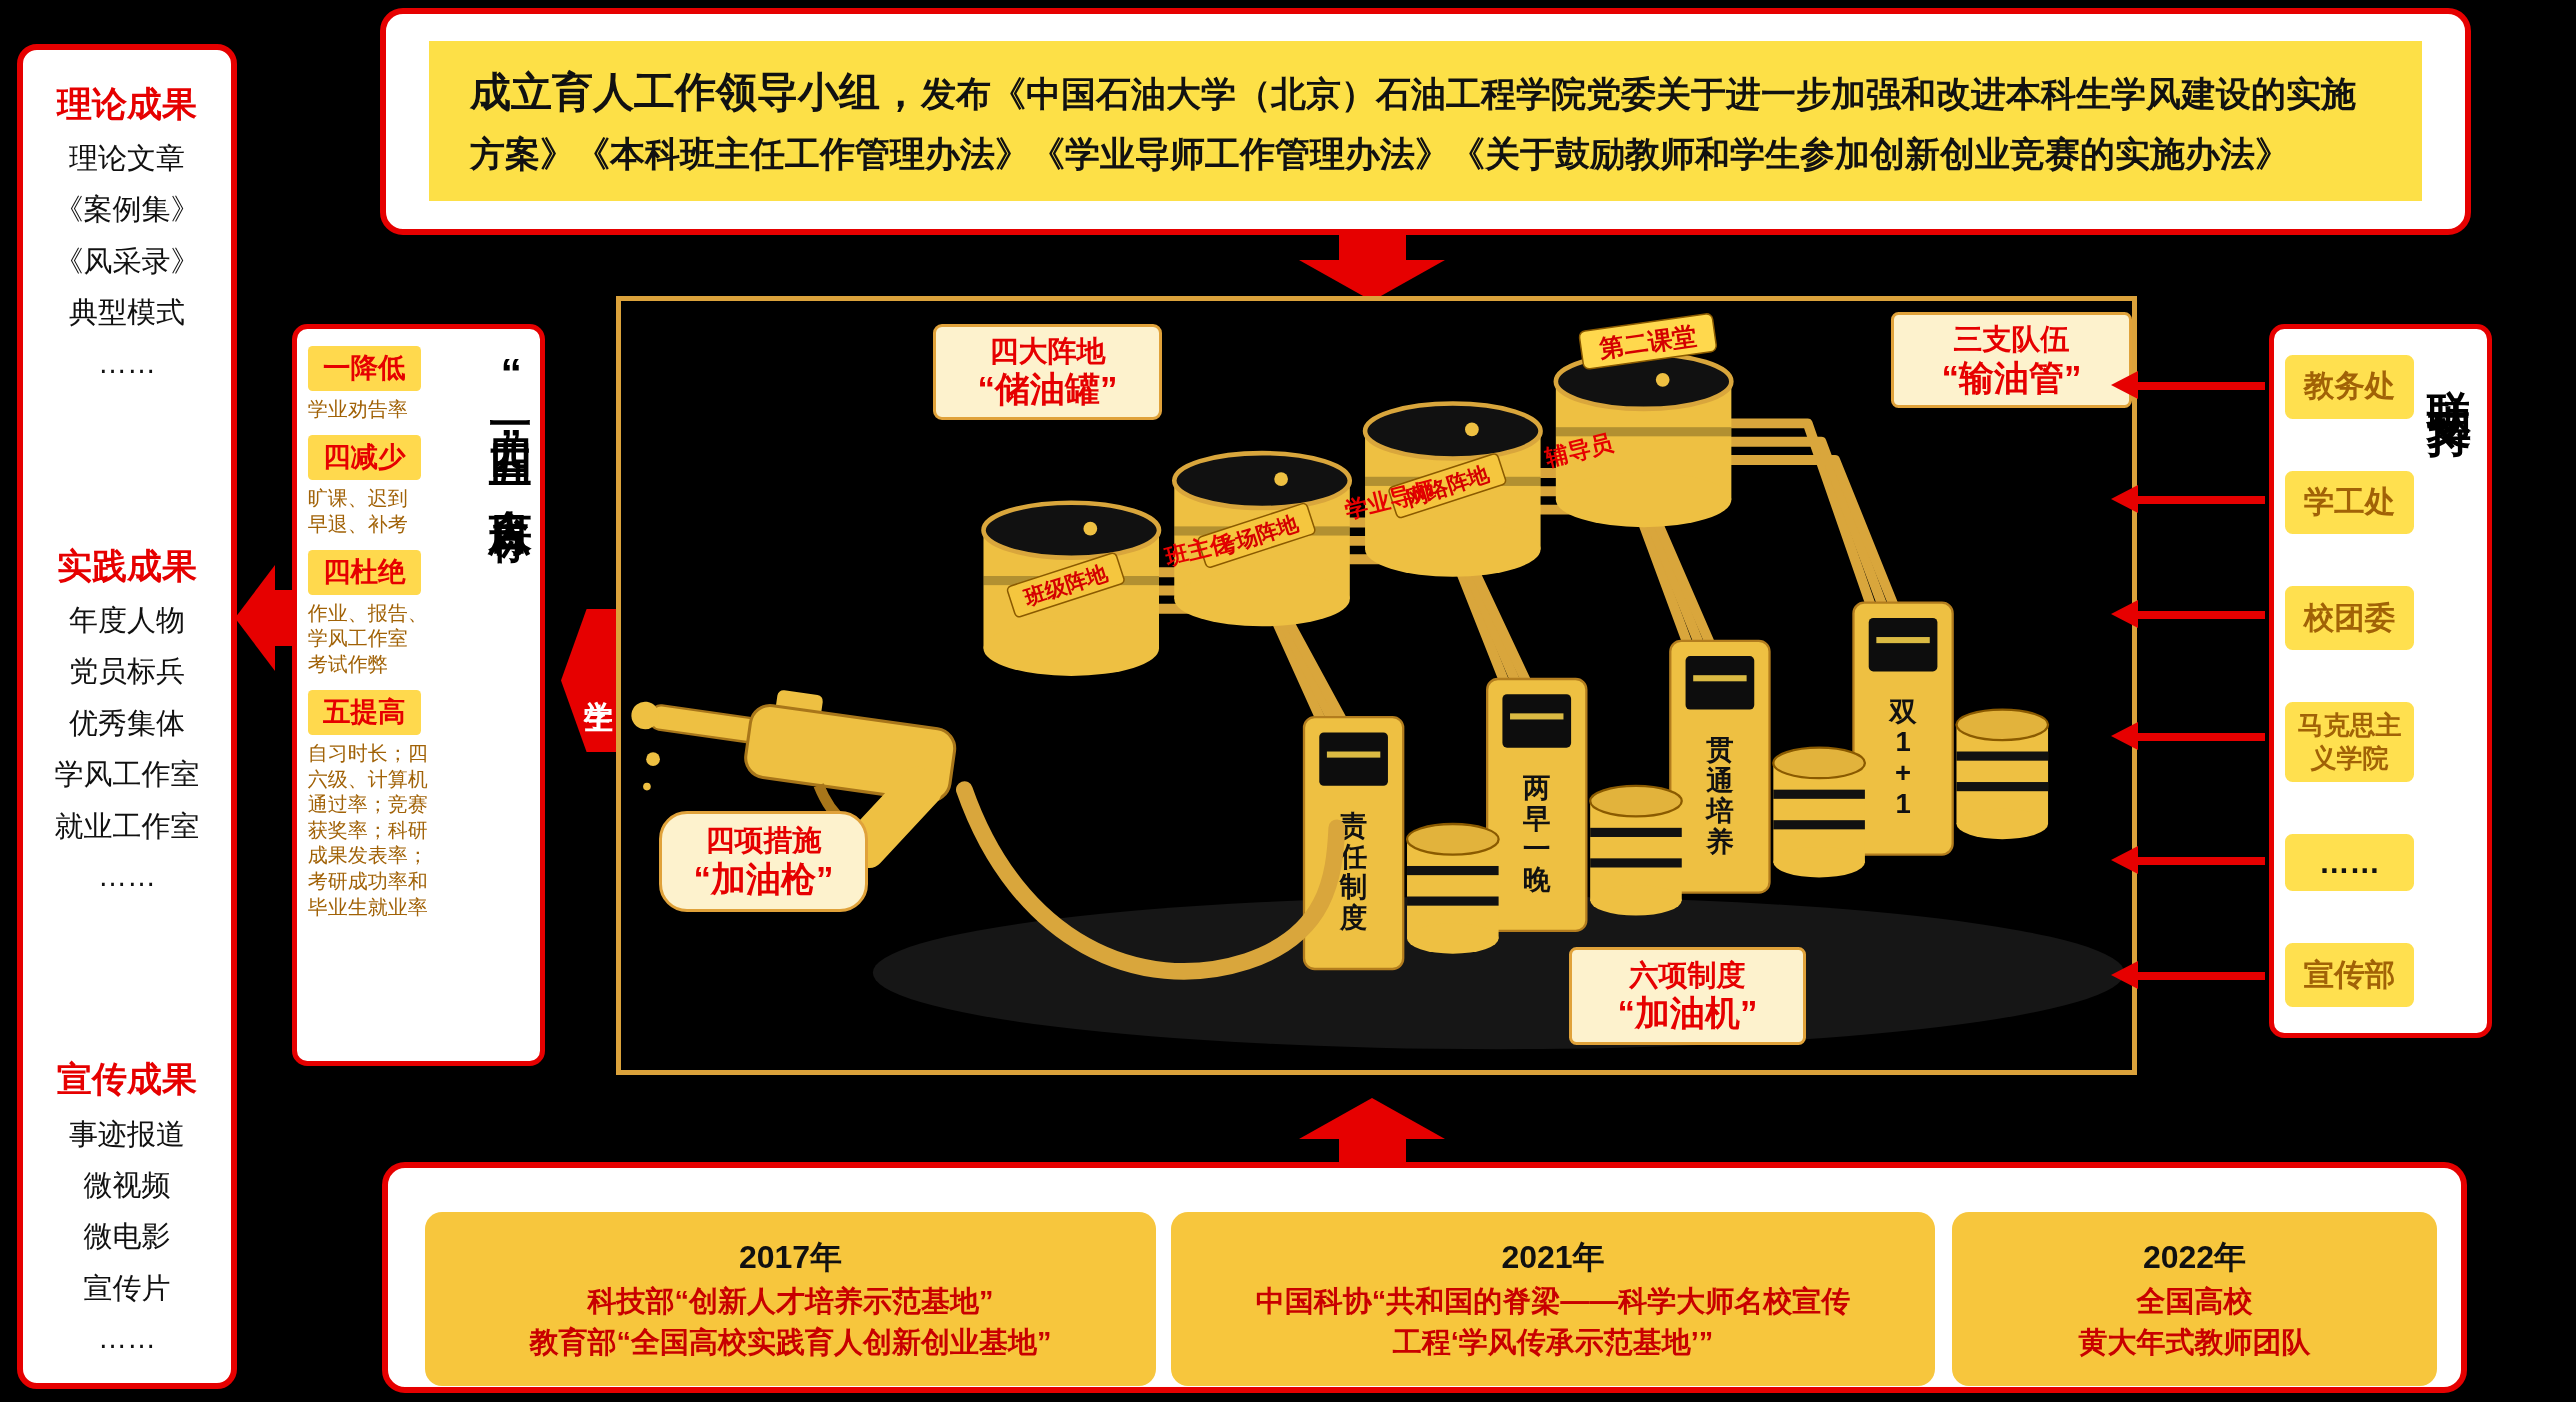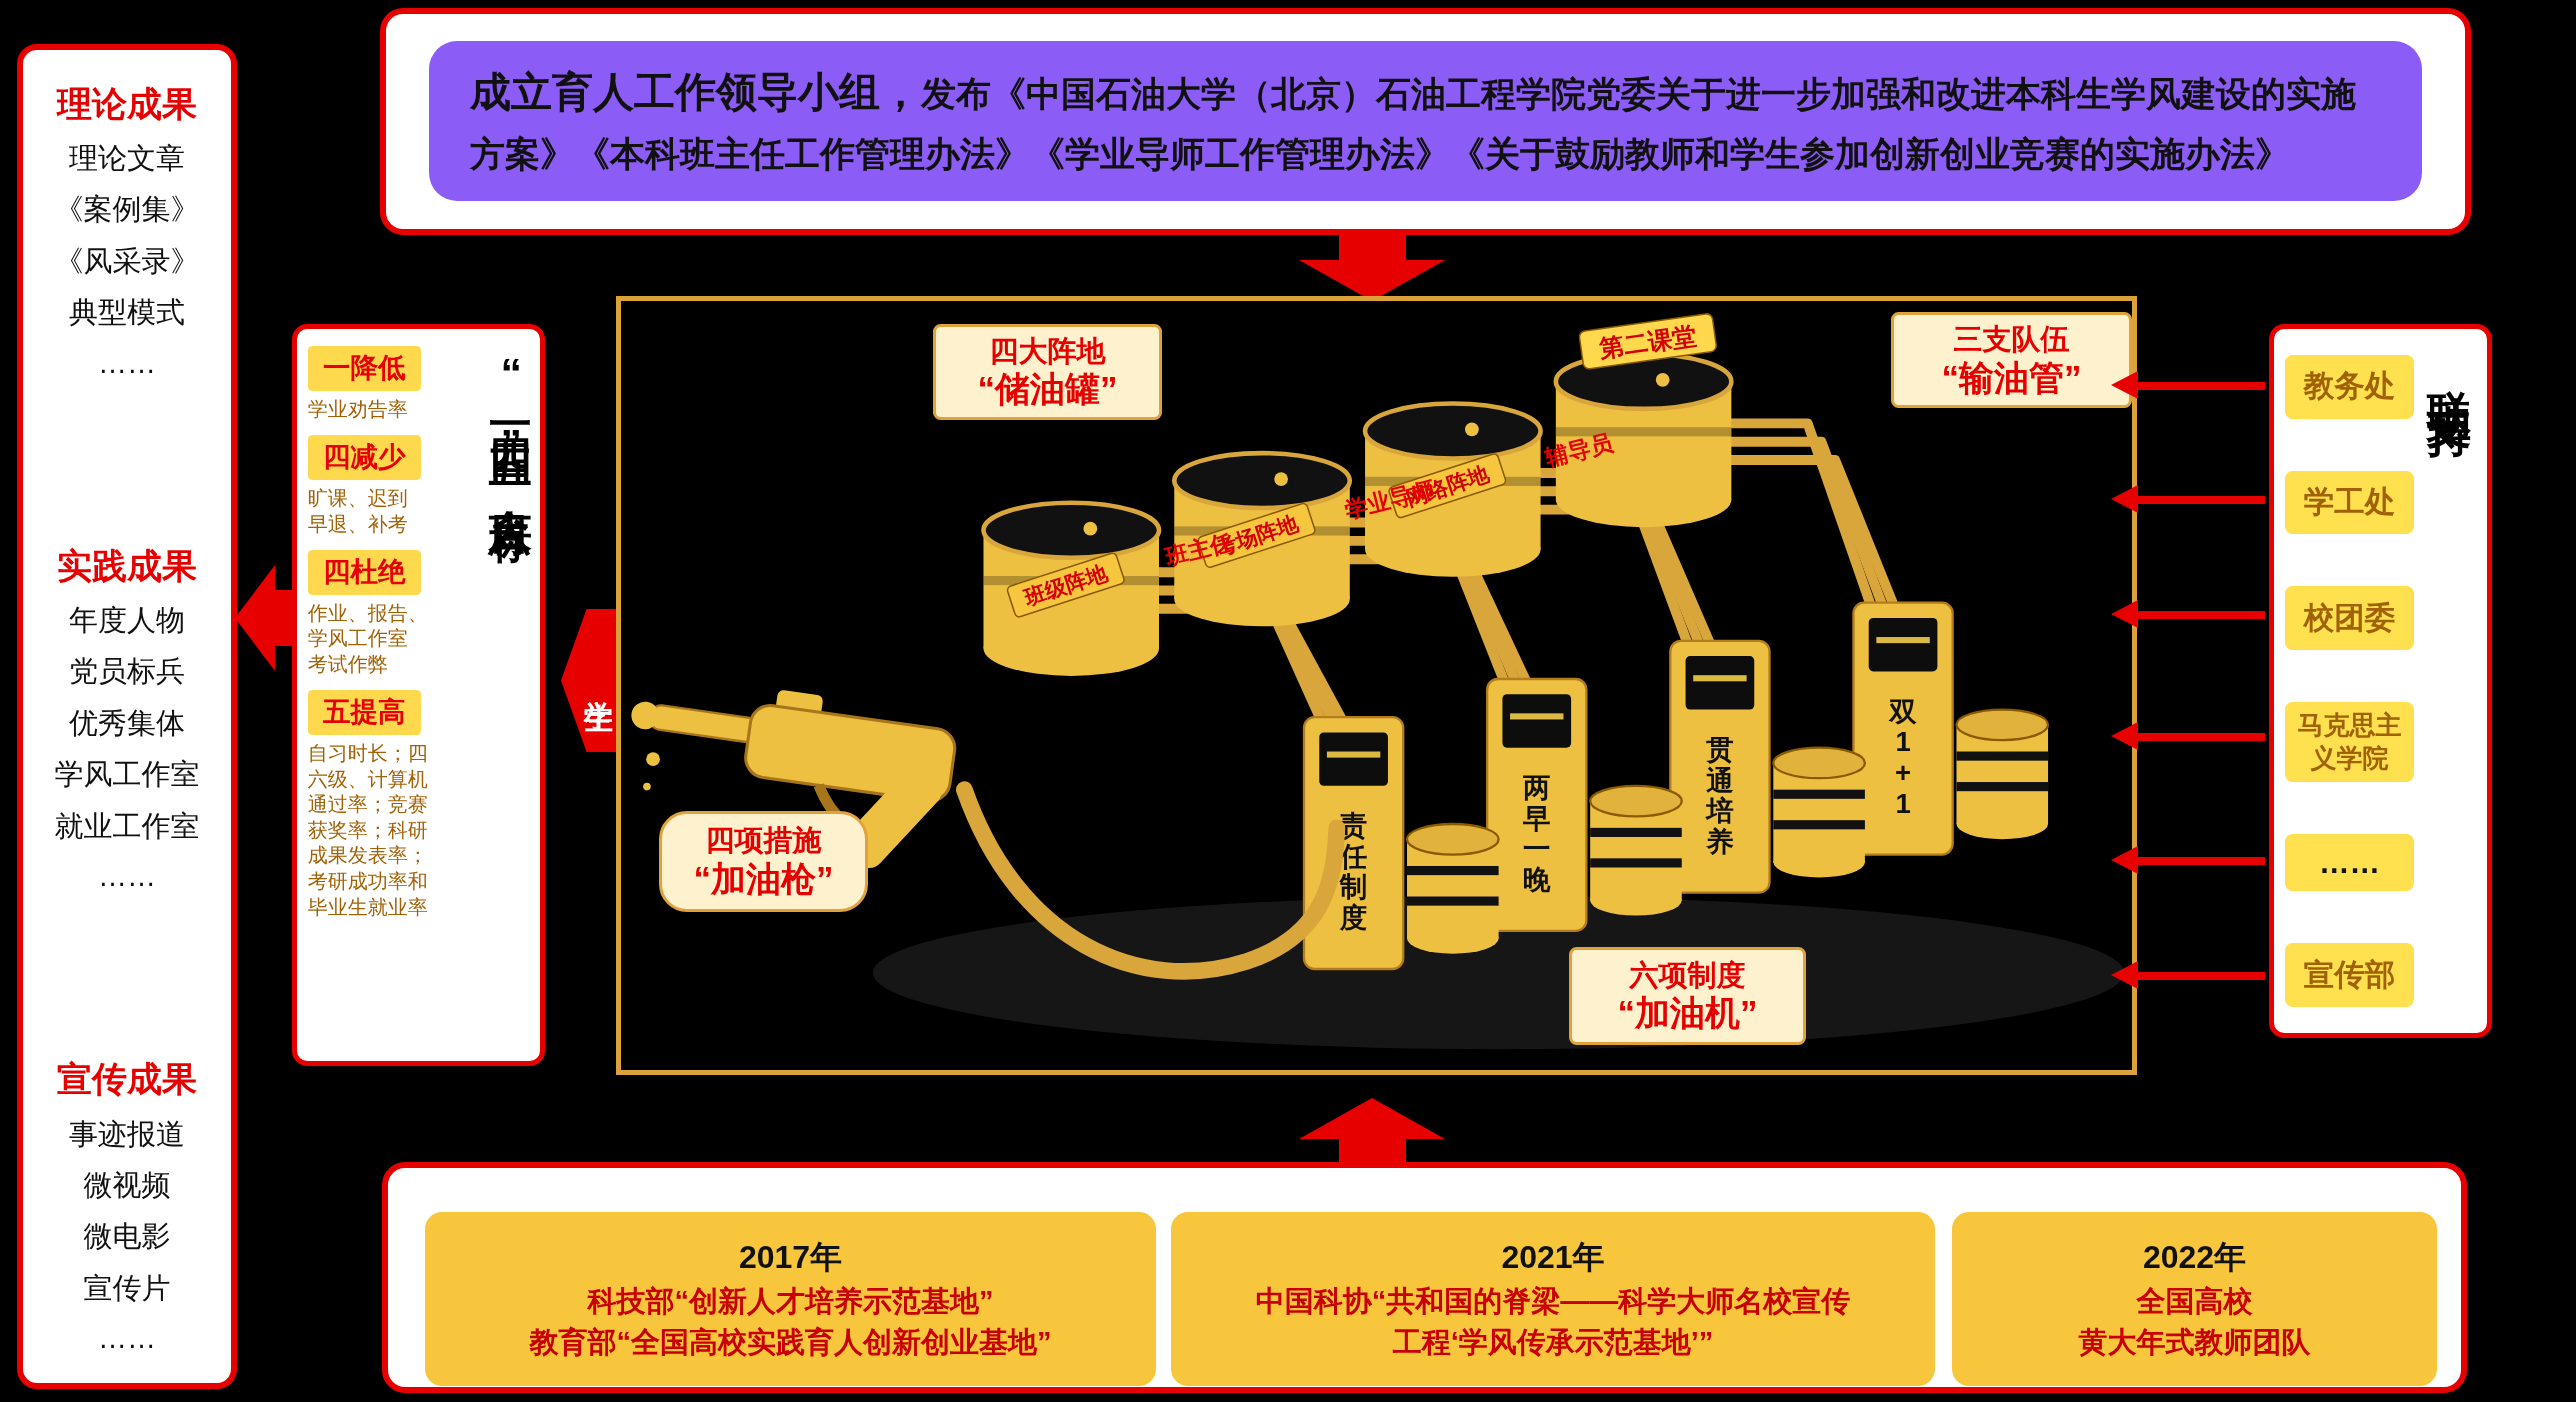--- a/index.html
+++ b/index.html
@@ -10,22 +10,22 @@
   
   .sidebar{left:17px;top:44px;width:220px;height:1345px;}
   .sb-inner{display:flex;flex-direction:column;justify-content:space-between;height:100%;
             padding:23px 4.6px;box-sizing:border-box;}
   .sb-title{color:#e60000;font-weight:900;font-size:35px;text-align:center;margin:7.6px 0 10.7px;}
   .sb-item{color:#111;font-size:29px;text-align:center;margin:11.4px 0;}
   .sb-dots{color:#111;font-size:29px;text-align:center;margin:13.7px 0 4.6px;}
 
   
   .topbanner{left:380px;top:7.6px;width:2091px;height:227px;border-radius:23px;}
-  .tb-inner{position:absolute;left:43px;right:43px;top:27.5px;bottom:27.5px;background:#8b5cf6;
-            display:flex;align-items:center;padding:6.1px 41px;box-sizing:border-box;border-radius:28px;}
+  .tb-inner{position:absolute;left:43px;right:43px;top:27.5px;bottom:27.5px;background:#fde047;
+            display:flex;align-items:center;padding:6.1px 41px;box-sizing:border-box;}
   .tb-text{font-size:35px;color:#111;font-weight:700;line-height:1.6;}
   .tb-b{font-size:41px;font-weight:900;}
 
   
   .v-arrow{position:absolute;left:1299px;width:147px;}
   .v-arrow .stem{width:67px;height:26px;background:#e60000;margin:0 auto;}
   .v-arrow .head-down{width:0;height:0;border-left:73px solid transparent;border-right:73px solid transparent;border-top:41px solid #e60000;}
   .v-arrow .head-up{width:0;height:0;border-left:73px solid transparent;border-right:73px solid transparent;border-bottom:41px solid #e60000;}
 
   .big-left-arrow{position:absolute;left:235px;top:565px;display:flex;align-items:center;}
@@ -51,21 +51,21 @@
   .goals-vtitle{writing-mode:vertical-rl;text-orientation:upright;font-size:43px;font-weight:900;
                 color:#000;letter-spacing:4.6px;padding:15.3px 4.6px 0 1.5px;line-height:1;}
 
   
   .center-panel{position:absolute;left:616px;top:296px;width:1511px;height:769px;background:#000;
                 border:5.3px solid #dba23b;box-sizing:content-box;}
   .clabel{position:absolute;background:#fdf2cd;border:3.1px solid #e0a23a;border-radius:7.6px;
           display:flex;flex-direction:column;align-items:center;justify-content:center;line-height:1.2;}
   .clabel .l1{font-size:29px;font-weight:900;color:#e60000;}
   .clabel .l2{font-size:35px;font-weight:900;color:#e60000;}
-  .lbl-tanks{left:312px;top:23px;width:223px;height:90px;}
+  .lbl-tanks{left:312px;top:23px;width:223px;height:90px;border-radius:9px;}
   .lbl-teams{left:1270px;top:11.4px;width:235px;height:90px;}
   .lbl-gun{left:38px;top:510px;width:203px;height:95px;border-radius:28px;}
   .lbl-machine{left:948px;top:646px;width:231px;height:92px;}
 
   svg text{font-family:"Liberation Sans","DejaVu Sans",sans-serif;}
   .pump-label{font-size:36px;font-weight:800;fill:#111;text-anchor:middle;}
   .tank-chip-text{font-size:28px;font-weight:900;fill:#d40000;text-anchor:middle;}
   .big-chip-text{font-size:32px;font-weight:900;fill:#d40000;text-anchor:middle;}
   .pipe-label{font-size:30px;font-weight:900;fill:#e60000;text-anchor:middle;}
 

